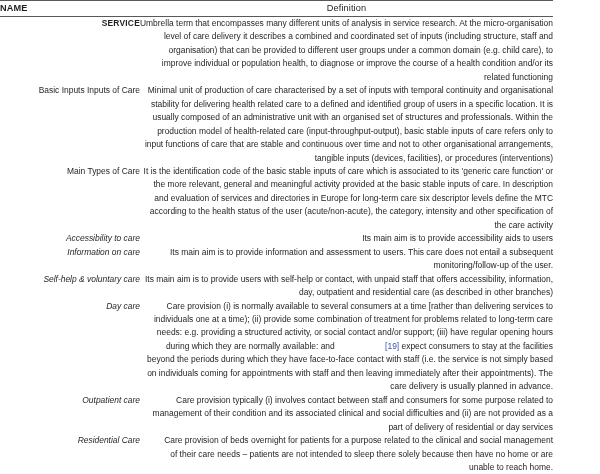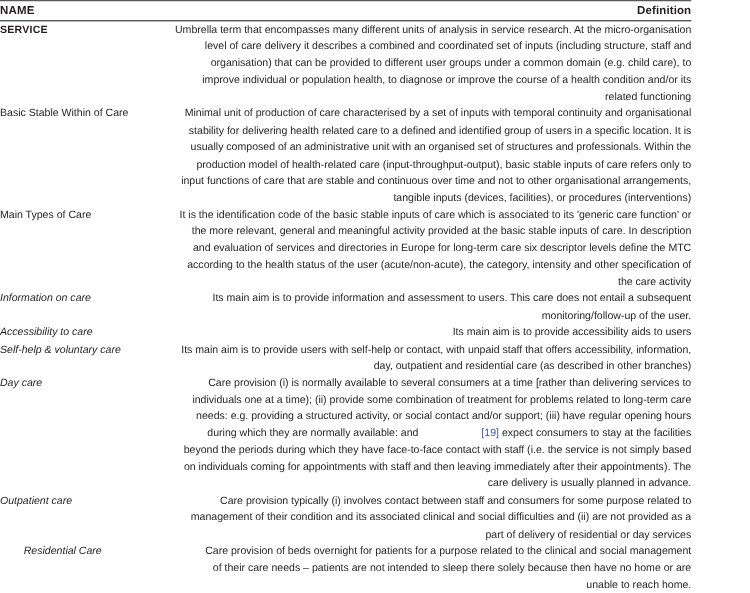--- a/index.html
+++ b/index.html
@@ -31,38 +31,39 @@
   }
   th.col-name {
     width: 140px;
     text-align: left;
     font-size: 9.2px;
     font-weight: bold;
     letter-spacing: 0.15px;
     padding-left: 0;
   }
   th.col-def {
-    text-align: right;
+    text-align: center;
     font-size: 9.2px;
-    font-weight: bold;
+    font-weight: normal;
     letter-spacing: 0.1px;
     padding-right: 118px;
   }
   table.def-table tbody td {
     vertical-align: top;
     padding: 0;
     font-size: 8.45px;
     line-height: 13.45px;
   }
   td.cell-name {
     width: 140px;
     padding-top: 7px;
     padding-right: 6px;
     padding-bottom: 0px;
     white-space: nowrap;
+    text-align: right;
   }
   td.cell-def {
     padding-top: 7px;
     padding-right: 3px;
     padding-bottom: 0px;
     text-align: right;
   }
   tbody tr:last-child td {
     padding-bottom: 7px;
     padding-left: 19px;
@@ -88,34 +89,34 @@
         <th class="col-name">NAME</th>
         <th class="col-def">Definition</th>
       </tr>
     </thead>
     <tbody id="table-body">
         <tr>
           <td class="cell-name"><span class="name-bold">SERVICE</span></td>
           <td class="cell-def"><span>Umbrella term that encompasses many different units of analysis in service research. At the micro-organisation level of care delivery it describes a combined and coordinated set of inputs (including structure, staff and organisation) that can be provided to different user groups under a common domain (e.g. child care), to improve individual or population health, to diagnose or improve the course of a health condition and/or its related functioning</span></td>
         </tr>
         <tr>
-          <td class="cell-name"><span class="name-plain">Basic Stable Within of Care</span></td>
+          <td class="cell-name"><span class="name-plain">Basic Inputs Inputs of Care</span></td>
           <td class="cell-def"><span>Minimal unit of production of care characterised by a set of inputs with temporal continuity and organisational stability for delivering health related care to a defined and identified group of users in a specific location. It is usually composed of an administrative unit with an organised set of structures and professionals. Within the production model of health-related care (input-throughput-output), basic stable inputs of care refers only to input functions of care that are stable and continuous over time and not to other organisational arrangements, tangible inputs (devices, facilities), or procedures (interventions)</span></td>
         </tr>
         <tr>
           <td class="cell-name"><span class="name-plain">Main Types of Care</span></td>
           <td class="cell-def"><span>It is the identification code of the basic stable inputs of care which is associated to its 'generic care function' or the more relevant, general and meaningful activity provided at the basic stable inputs of care. In description and evaluation of services and directories in Europe for long-term care six descriptor levels define the MTC according to the health status of the user (acute/non-acute), the category, intensity and other specification of the care activity</span></td>
         </tr>
         <tr>
+          <td class="cell-name"><span class="name-italic">Accessibility to care</span></td>
+          <td class="cell-def"><span>Its main aim is to provide accessibility aids to users</span></td>
+        </tr>
+        <tr>
           <td class="cell-name"><span class="name-italic">Information on care</span></td>
           <td class="cell-def"><span>Its main aim is to provide information and assessment to users. This care does not entail a subsequent monitoring/follow-up of the user.</span></td>
-        </tr>
-        <tr>
-          <td class="cell-name"><span class="name-italic">Accessibility to care</span></td>
-          <td class="cell-def"><span>Its main aim is to provide accessibility aids to users</span></td>
         </tr>
         <tr>
           <td class="cell-name"><span class="name-italic">Self-help &amp; voluntary care</span></td>
           <td class="cell-def"><span>Its main aim is to provide users with self-help or contact, with unpaid staff that offers accessibility, information, day, outpatient and residential care (as described in other branches)</span></td>
         </tr>
         <tr>
           <td class="cell-name"><span class="name-italic">Day care</span></td>
           <td class="cell-def"><span>Care provision (i) is normally available to several consumers at a time [rather than delivering services to individuals one at a time); (ii) provide some combination of treatment for problems related to long-term care needs: e.g. providing a structured activity, or social contact and/or support; (iii) have regular opening hours during which they are normally available: and </span><span class="ref-link" style="color: rgb(58, 86, 176);">[19]</span><span> expect consumers to stay at the facilities beyond the periods during which they have face-to-face contact with staff (i.e. the service is not simply based on individuals coming for appointments with staff and then leaving immediately after their appointments). The care delivery is usually planned in advance.</span></td>
         </tr>
         <tr>

